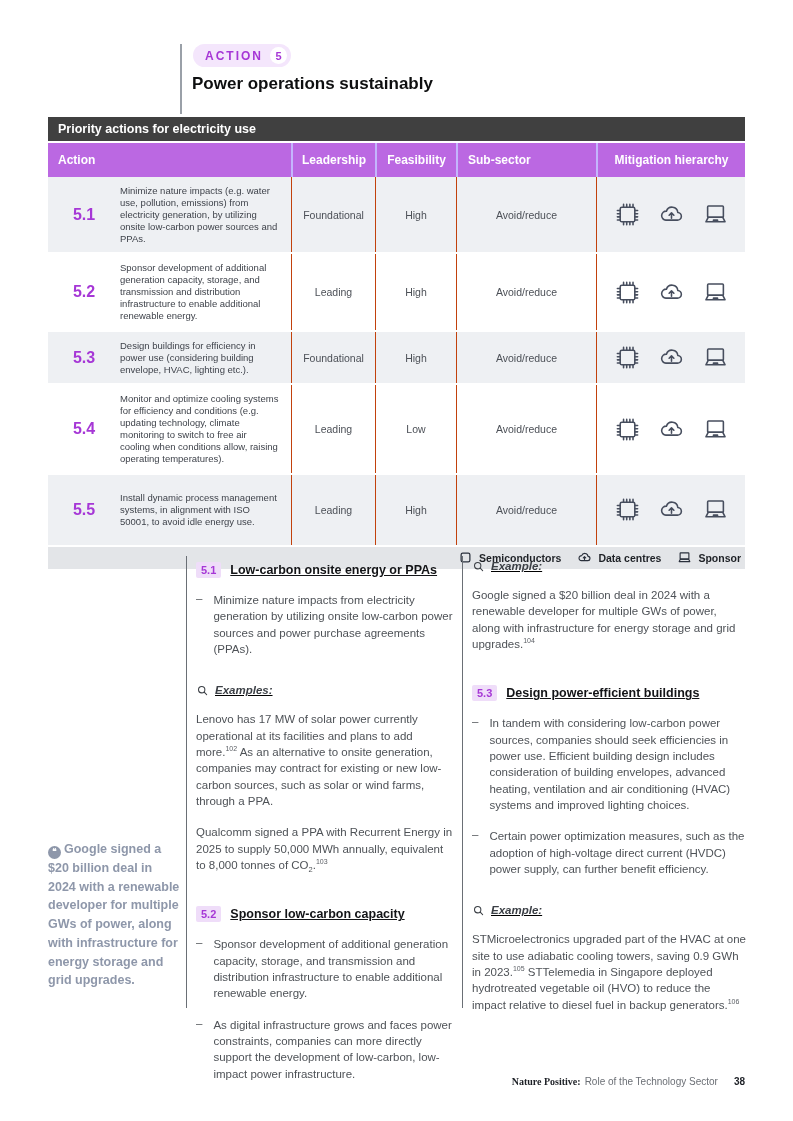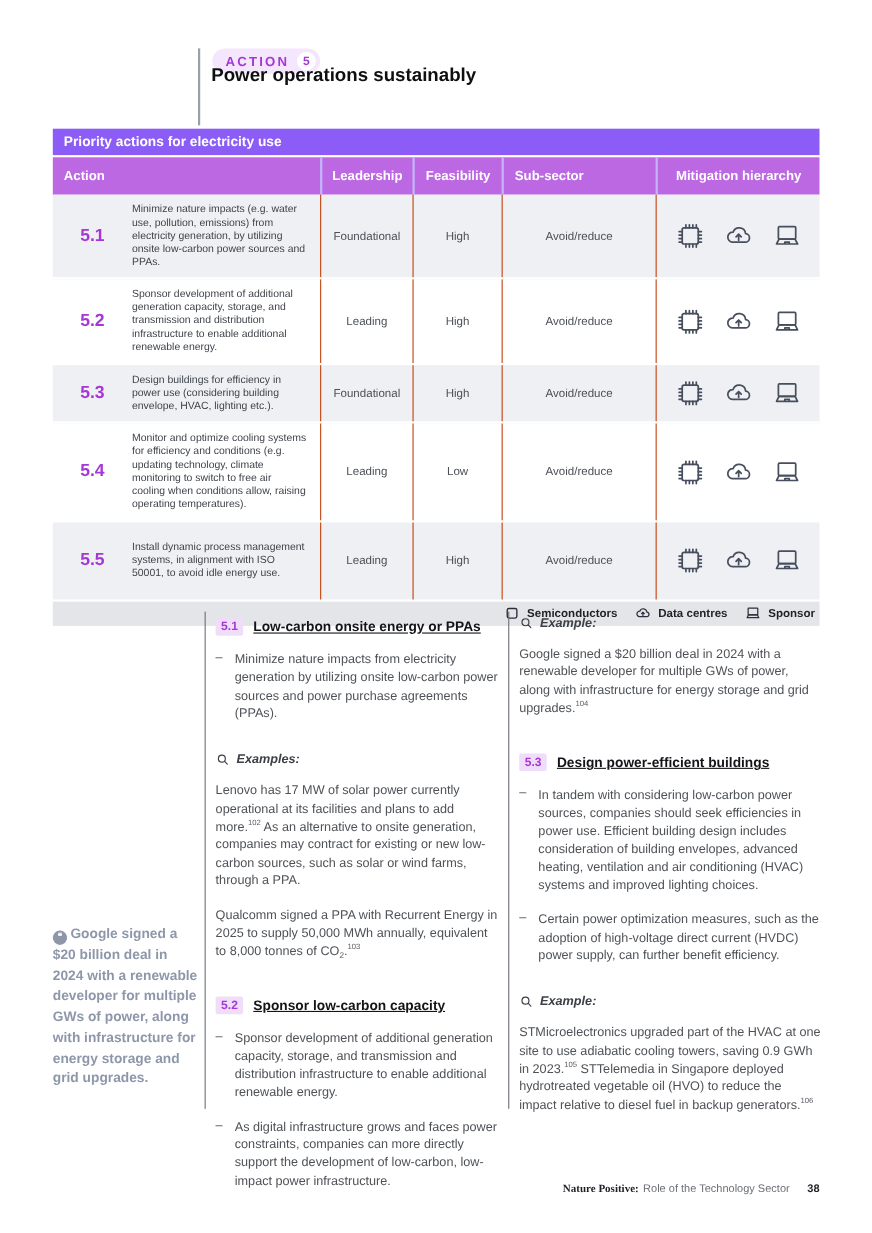--- a/index.html
+++ b/index.html
@@ -13,26 +13,26 @@
   .header-rule { position:absolute; left:180px; top:44px; width:1.5px; height:70px; background:#9aa0a8; }
   .action-badge {
     position:absolute; left:193px; top:44px; height:23px; padding:0 4px 0 12px;
     background:#f4e6fc; border-radius:12px; display:inline-flex; align-items:center; gap:7px;
   }
   .action-badge .blabel { color:#a637d6; font-weight:bold; font-size:12px; letter-spacing:2px; }
   .action-badge .bnum {
     width:17px; height:17px; border-radius:50%; background:#ffffff; color:#a637d6;
     font-weight:bold; font-size:11px; display:inline-flex; align-items:center; justify-content:center;
   }
-  .page-title { position:absolute; left:192px; top:59px; font-size:17px; font-weight:bold; color:#0e0f10; }
+  .page-title { position:absolute; left:192px; top:74px; font-size:17px; font-weight:bold; color:#0e0f10; }
 
   
   .ptable { position:absolute; left:48px; top:117px; width:697px; }
   .ptable-title {
-    background:#8b5cf6; color:#ffffff; font-weight:bold; font-size:12.5px;
+    background:#404040; color:#ffffff; font-weight:bold; font-size:12.5px;
     height:24px; display:flex; align-items:center; padding-left:10px;
   }
   .ptable-head {
     margin-top:2px; background:#bb68e2; color:#ffffff; font-weight:bold; font-size:12px;
     display:grid; grid-template-columns:243px 84px 81px 140px 149px; height:34px;
   }
   .ptable-head .hc { display:flex; align-items:center; justify-content:center; text-align:center; }
   .ptable-head .hc.left { justify-content:flex-start; padding-left:10px; }
   .ptable-head .hc + .hc { border-left:2px solid #c4b5fd; }
 
@@ -84,21 +84,21 @@
     background:#efddf9; color:#a637d6; font-weight:bold; font-size:11px;
     padding:2px 5px; border-radius:2px;
   }
   .stitle { font-size:12.5px; font-weight:bold; color:#131417;text-decoration:underline; }
 
   .bullet { display:flex; gap:11px; margin-bottom:15px; }
   .bullet .dash { font-size:11.5px; color:#4e5257; }
   .btext, .para { font-size:11.5px; color:#4e5257; line-height:1.42; }
   .para { margin-bottom:15px; }
 
-  .exline { display:flex; align-items:center; gap:6px; margin:4px 0 14px 0; }
+  .exline { display:flex; align-items:flex-start; gap:6px; margin:4px 0 14px 0;text-decoration:underline; }
   .exline svg { width:13px; height:13px; color:#3c4046; }
   .exlabel { font-size:11.5px; font-weight:bold; font-style:italic; color:#3c4046; }
 
   sup { font-size:7px; color:#5a5e64; vertical-align:super; line-height:0; }
   sub { font-size:7.5px; color:#4e5257; vertical-align:sub; line-height:0; }
 
   .spacer8 { height:8px; } .spacer12 { height:12px; }
 
   
   .footer {

